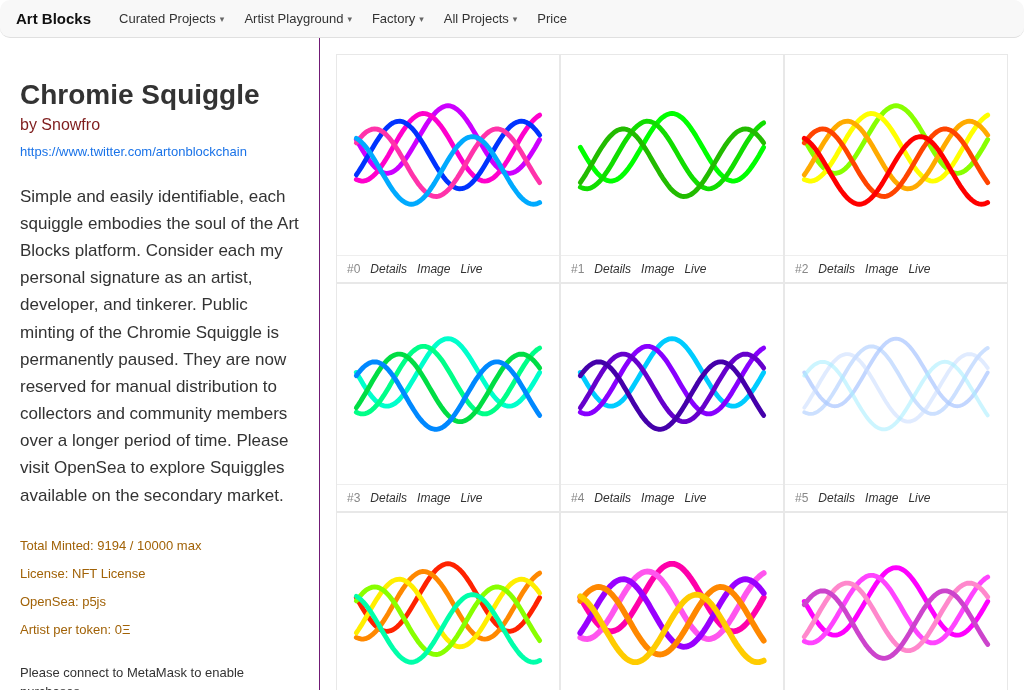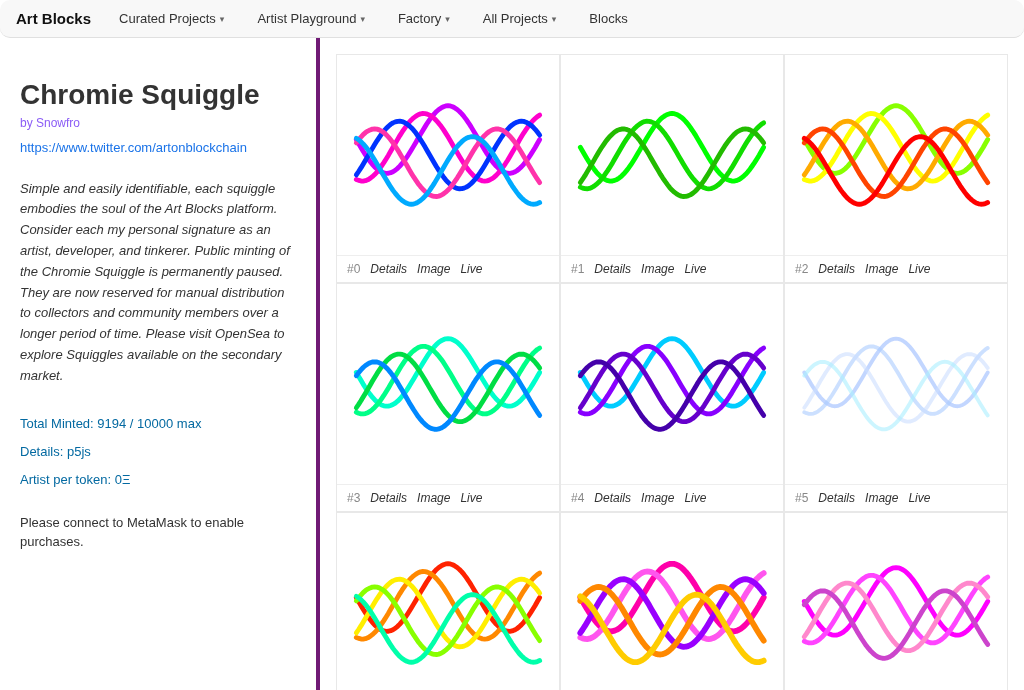--- a/index.html
+++ b/index.html
@@ -9,41 +9,41 @@
     nav {
       display: flex; align-items: center;
       padding: 0 16px; height: 38px;
       border-bottom: 1px solid #e0e0e0;
       background: #f8f8f8;
       border-radius: 10px;
     }
     .nav-brand {
       font-weight: 700; font-size: 15px; margin-right: 18px; color: #111;
     }
-    .nav-items { display: flex; gap: 13px; align-items: center; }
+    .nav-items { display: flex; gap: 0; align-items: center; }
     .nav-item {
       padding: 0 10px; height: 38px; display: flex; align-items: center;
       font-size: 13px; color: #333; cursor: pointer; white-space: nowrap;
       position: relative;
     }
     .nav-item .chevron { font-size: 9px; margin-left: 4px; color: #666; }
 
     
     .main-layout { display: flex; height: calc(100vh - 38px); overflow: hidden; }
 
     
     .left-panel {
       width: 320px; min-width: 320px; padding: 40px 20px 8px 20px;
-      border-right: 4px solid #701a75; overflow-y: auto;
+      border-right: 1px solid #701a75; overflow-y: auto;
     }
     .project-title { font-size: 28px; font-weight: 700; line-height: 1.2; margin-bottom: 4px; }
-    .project-author { font-size: 12px; color: #8b5cf6; margin-bottom: 10px; }
+    .project-author { font-size: 16px; color: #7f1d1d; margin-bottom: 10px; }
     .project-link { color: #1a73e8; font-size: 13px; text-decoration: none; display: block; margin-bottom: 24px; cursor: pointer; }
-    .project-desc { font-size: 13px; line-height: 1.6; color: #333; margin-bottom: 24px; font-style: italic; }
-    .project-meta { font-size: 13px; line-height: 2; color: #0369a1; }
+    .project-desc { font-size: 17px; line-height: 1.6; color: #333; margin-bottom: 24px; }
+    .project-meta { font-size: 13px; line-height: 2; color: #a16207; }
     .project-meta-item { margin-bottom: 2px; }
     .connect-notice { font-size: 13px; color: #333; margin-top: 20px; line-height: 1.5; }
 
     
     .gallery-panel { flex: 1; overflow-y: auto; padding: 16px; }
     .gallery-grid {
       display: grid;
       grid-template-columns: repeat(3, 1fr);
       gap: 0;
     }
@@ -72,34 +72,35 @@
 </head>
 <body>
 
 <nav>
   <div class="nav-brand">Art Blocks</div>
   <div class="nav-items" id="nav-items-container">
       <div class="nav-item">Curated Projects<span class="chevron">▾</span></div>
       <div class="nav-item">Artist Playground<span class="chevron">▾</span></div>
       <div class="nav-item">Factory<span class="chevron">▾</span></div>
       <div class="nav-item">All Projects<span class="chevron">▾</span></div>
-      <div class="nav-item">Blocks</div>
+      <div class="nav-item">Price</div>
     </div>
 </nav>
 
 <div class="main-layout">
 
   <div class="left-panel">
     <h1 class="project-title">Chromie Squiggle</h1>
     <div class="project-author">by Snowfro</div>
     <a class="project-link">https://www.twitter.com/artonblockchain</a>
     <p class="project-desc">Simple and easily identifiable, each squiggle embodies the soul of the Art Blocks platform. Consider each my personal signature as an artist, developer, and tinkerer. Public minting of the Chromie Squiggle is permanently paused. They are now reserved for manual distribution to collectors and community members over a longer period of time. Please visit OpenSea to explore Squiggles available on the secondary market.</p>
     <div class="project-meta">
       <div class="project-meta-item">Total Minted: 9194 / 10000 max</div>
-      <div class="project-meta-item">Details: p5js</div>
+      <div class="project-meta-item">License: NFT License</div>
+      <div class="project-meta-item">OpenSea: p5js</div>
       <div class="project-meta-item">Artist per token: 0Ξ</div>
     </div>
     <div class="connect-notice">Please connect to MetaMask to enable purchases.</div>
   </div>
 
   <div class="gallery-panel">
     <div class="gallery-grid" id="gallery-grid">
         <div class="gallery-cell">
           <div class="gallery-image">
             <svg viewBox="0 0 230 160" xmlns="http://www.w3.org/2000/svg" class="squiggle">

